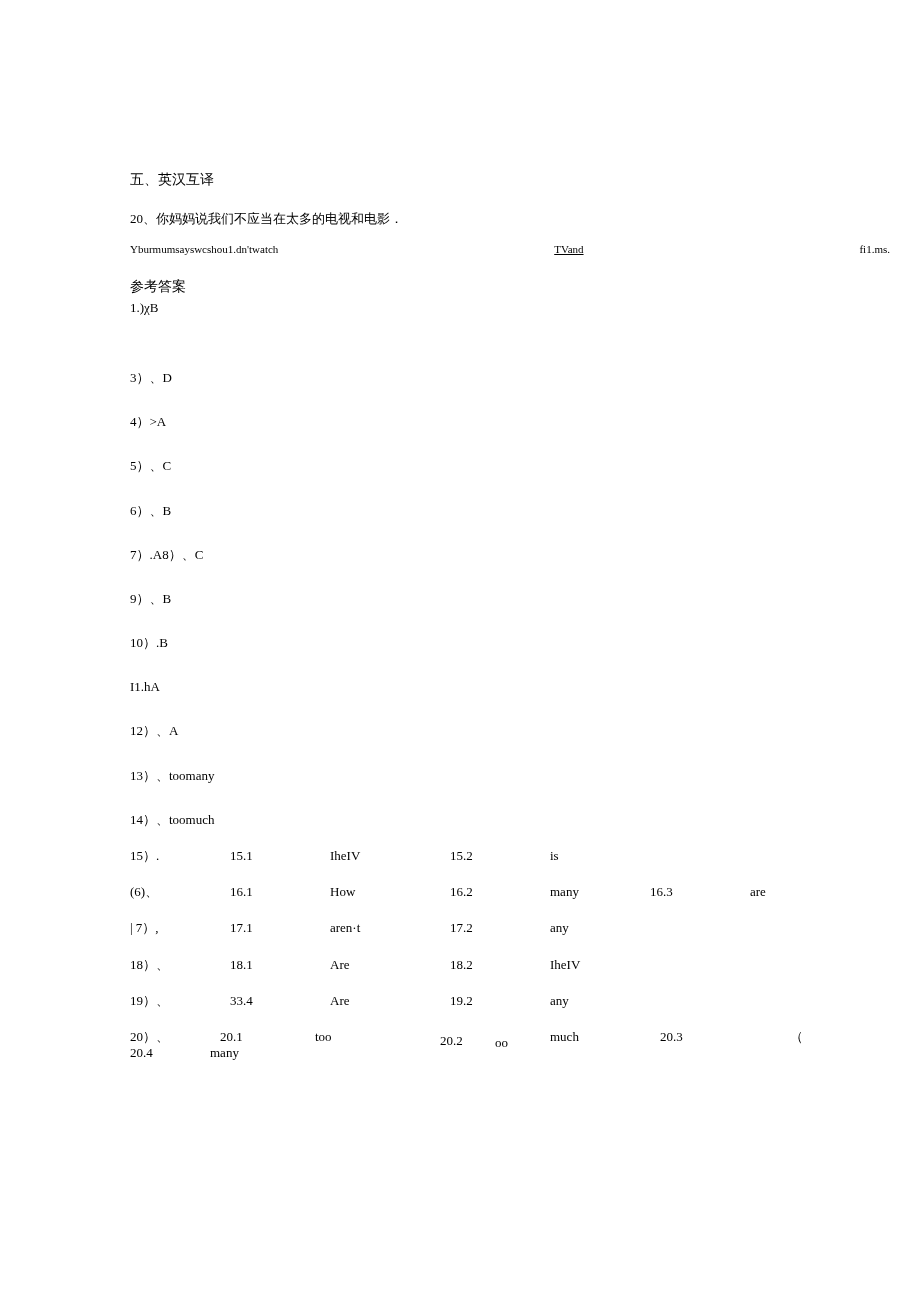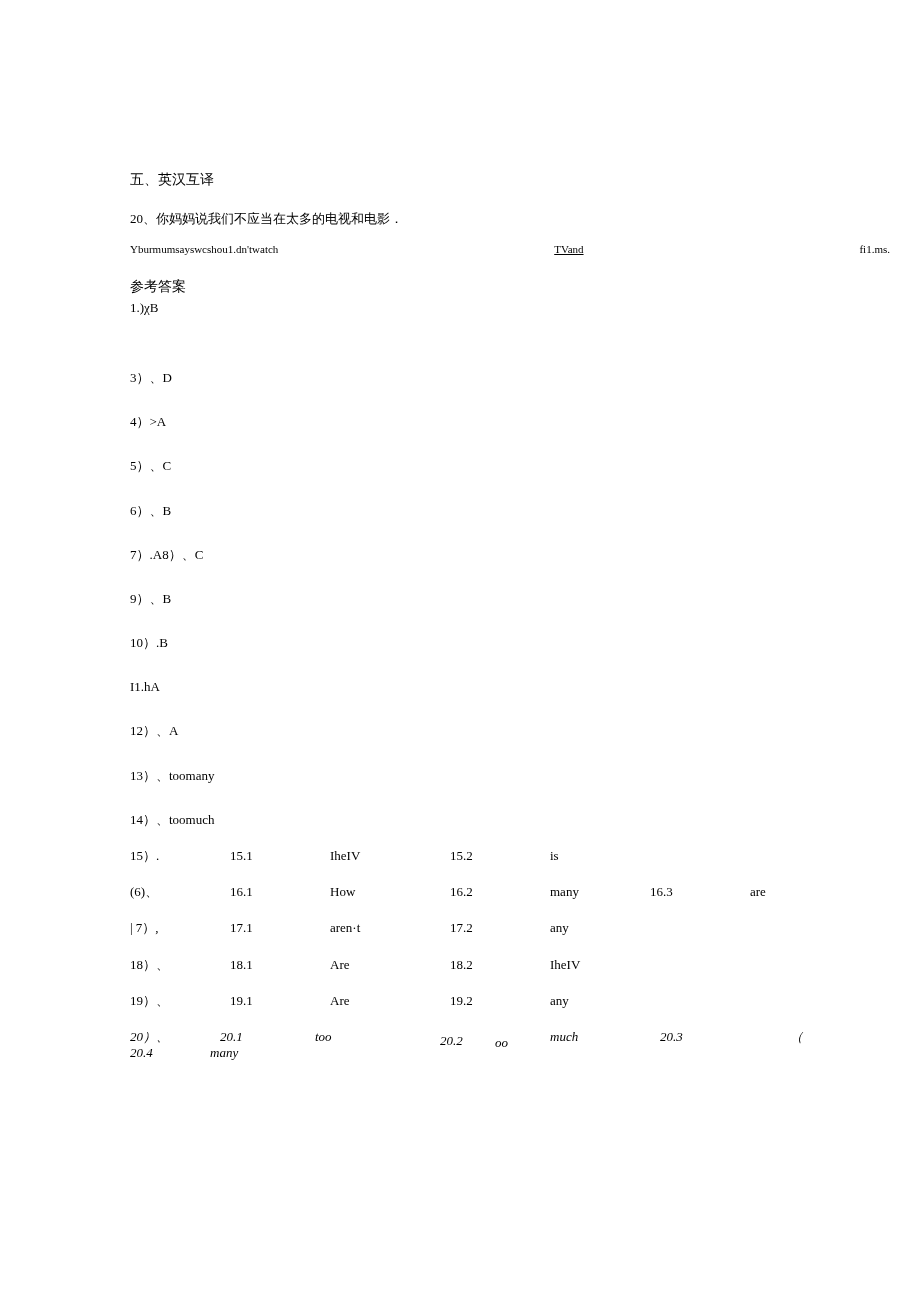--- a/index.html
+++ b/index.html
@@ -51,21 +51,20 @@
   .table-row .c3 { width: 120px; }
   .table-row .c4 { width: 100px; }
   .table-row .c5 { width: 100px; }
   .table-row .c6 { width: 100px; }
   .table-row .c7 { width: 70px; }
   .last-block {
     font-size: 13px;
     position: relative;
     height: 40px;
     width: 730px;
-    font-style: italic;
   }
   .last-block span { position: absolute; }
 </style>
 </head>
 <body>
 
 <div class="heading">五、英汉互译</div>
 <div class="question-line">20、你妈妈说我们不应当在太多的电视和电影．</div>
 <div class="fill-row">
   <span>Yburmumsayswcshou1.dn'twatch</span>
@@ -131,21 +130,21 @@
   <span class="c1">18）、</span>
   <span class="c2">18.1</span>
   <span class="c3">Are</span>
   <span class="c4">18.2</span>
   <span class="c5">IheIV</span>
   <span class="c6"></span>
   <span class="c7"></span>
 </div>
 <div class="table-row">
   <span class="c1">19）、</span>
-  <span class="c2">19.1</span>
+  <span class="c2">33.4</span>
   <span class="c3">Are</span>
   <span class="c4">19.2</span>
   <span class="c5">any</span>
   <span class="c6"></span>
   <span class="c7"></span>
 </div>
 
 <div class="last-block">
   <span style="left:0; top:0">20）、</span>
   <span style="left:90px; top:0">20.1</span>

